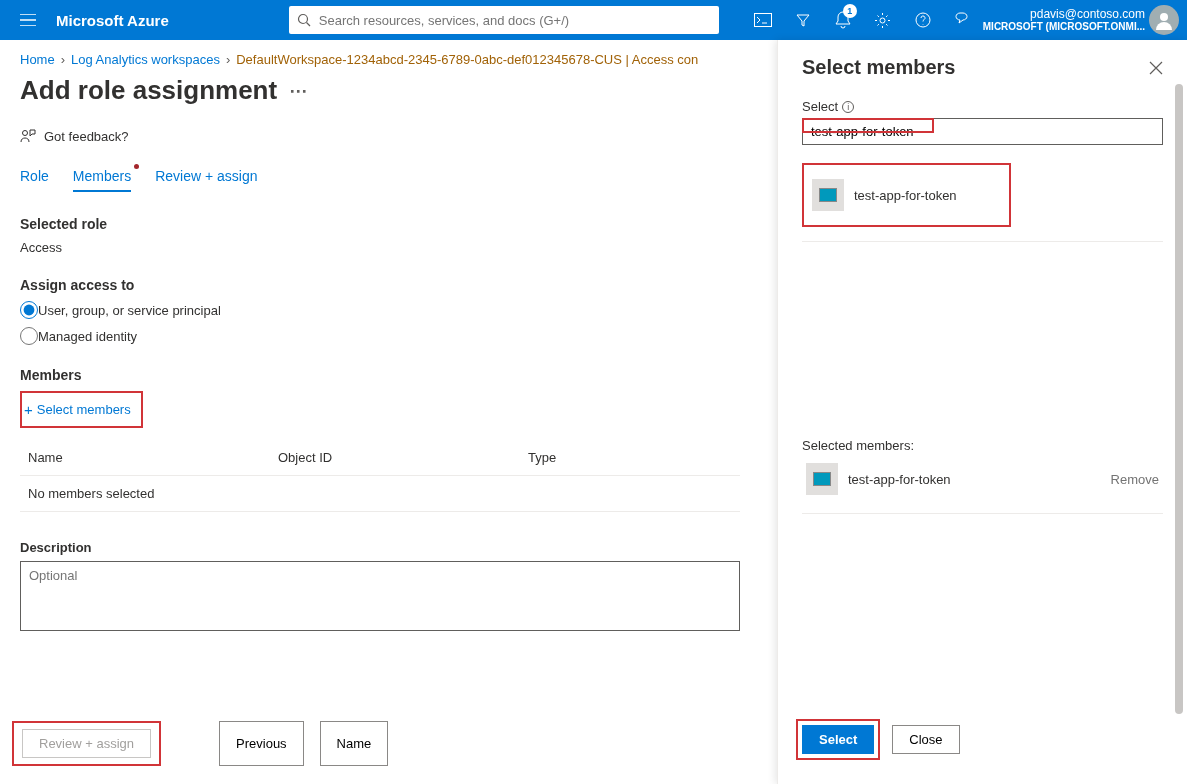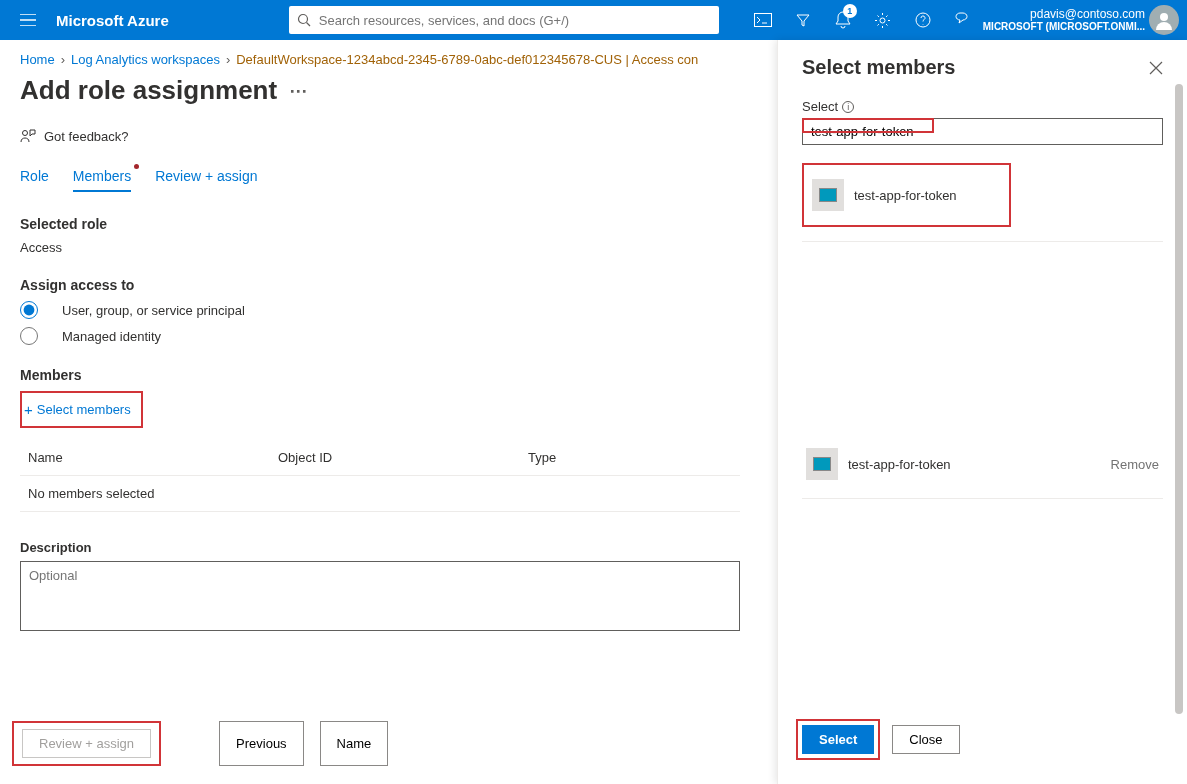--- a/index.html
+++ b/index.html
@@ -33,21 +33,21 @@
     
     .tabs { display: flex; gap: 24px; padding: 0 20px; border-bottom: none; }
     .tab { padding: 6px 0; color: #0078d4; cursor: pointer; font-size: 14px; position: relative; }
     .tab.active { border-bottom: 2px solid #0078d4; font-weight: 400; }
     .tab-indicator-dot { width: 5px; height: 5px; background: #a4262c; border-radius: 50%; position: absolute; top: 2px; right: -8px; }
     
     
     .main { padding: 24px 20px 0; }
     .section-h { font-weight: 600; font-size: 14px; margin-bottom: 8px; }
     .rolename { font-weight: 400; margin-bottom: 22px; }
-    .radio-row { display: flex; align-items: center; gap: 24px; margin: 8px 0; }
+    .radio-row { display: flex; align-items: center; gap: 0; margin: 8px 0; }
     .radio-row input { width: 18px; height: 18px; accent-color: #0078d4; }
     
     .select-members-link { color: #0078d4; cursor: pointer; display: inline-flex; align-items: center; gap: 4px; padding: 6px 4px 6px 0; }
     .hl-red { border: 2px solid #d13438; padding: 2px 6px 2px 2px; display: inline-block; }
     
     .members-table { width: 720px; margin-top: 12px; border-bottom: 1px solid #edebe9; }
     .mt-head { display: flex; padding: 10px 8px; font-weight: 400; color: #323130; }
     .mt-row { display: flex; padding: 10px 8px; border-top: 1px solid #edebe9; color: #323130; }
     .c-name { width: 250px; }
     .c-id { width: 250px; }
@@ -263,20 +263,21 @@
           <span class="app-icon">
               <span class="app-icon-inner"></span>
             </span>
           <span>test-app-for-token</span>
         </span>
       </span>
     </div>
     <div class="panel-divider" style="margin-top:14px"></div>
 
     <div class="selected-sec">
+      <div>Selected members:</div>
       <div class="selected-item">
         <span class="app-icon">
             <span class="app-icon-inner"></span>
           </span>
         <span style="margin-left:10px">test-app-for-token</span>
         <span class="remove">Remove</span>
       </div>
       <div class="panel-divider"></div>
     </div>
   </div>

